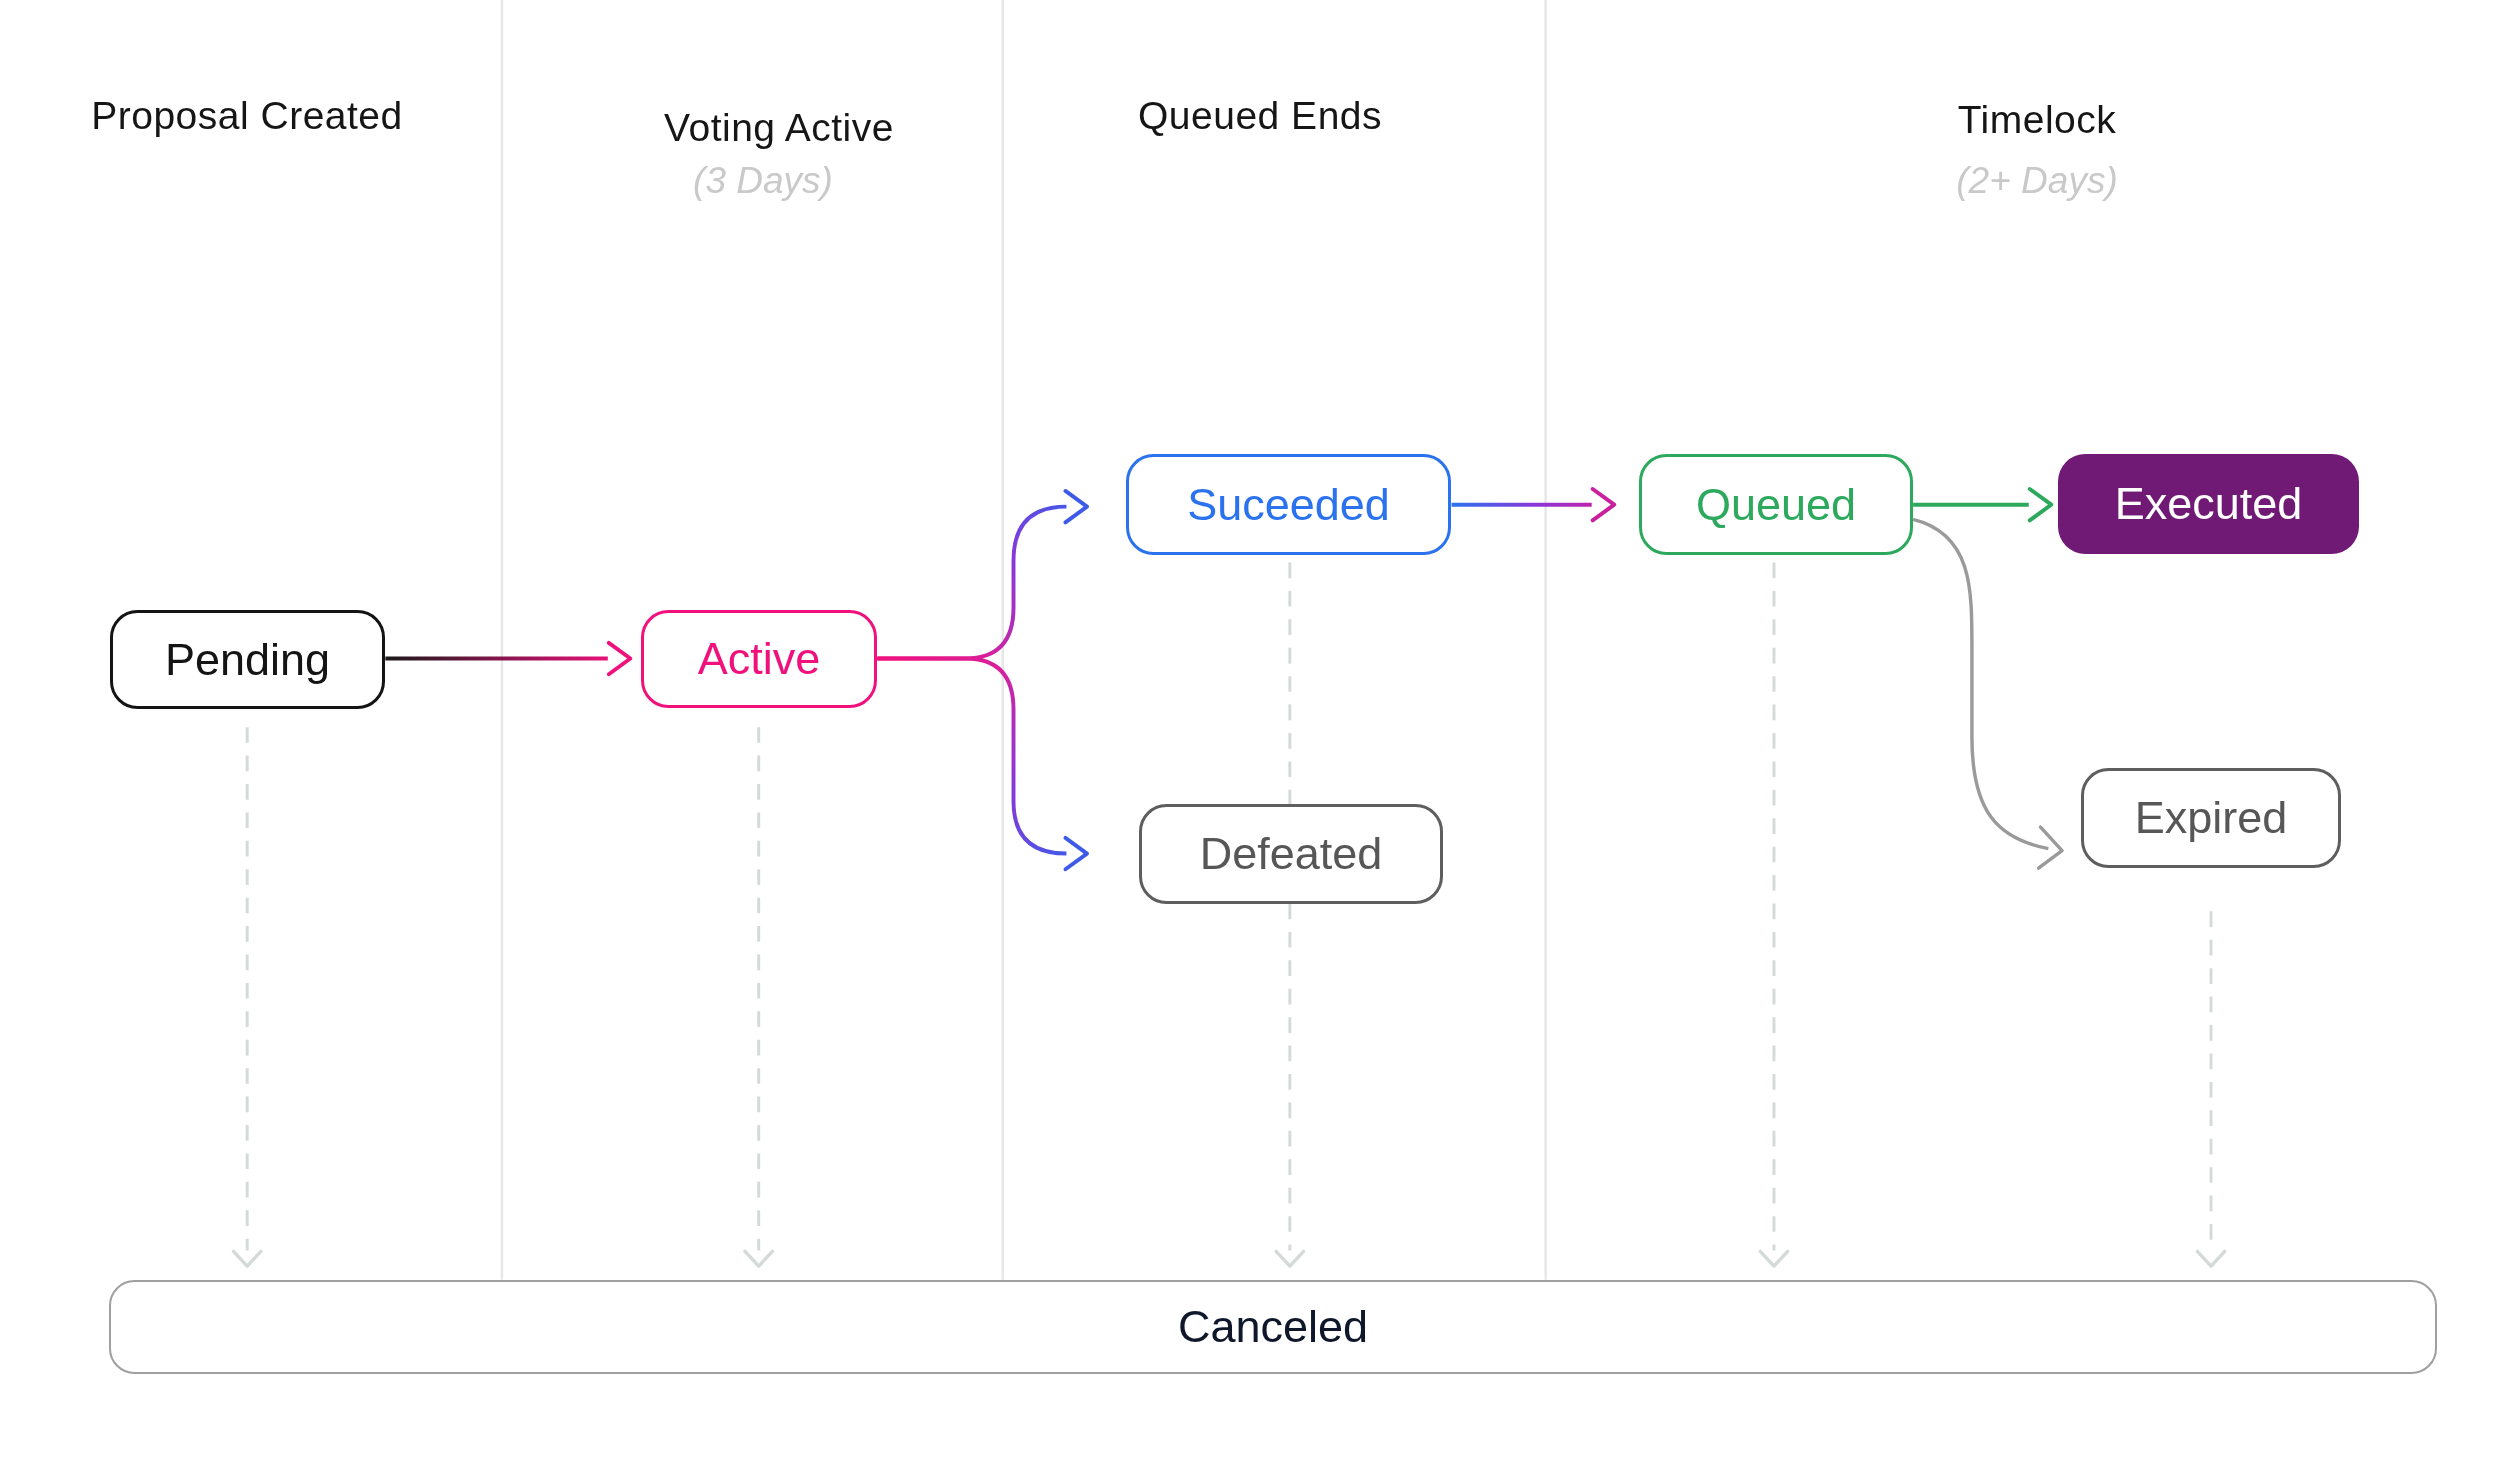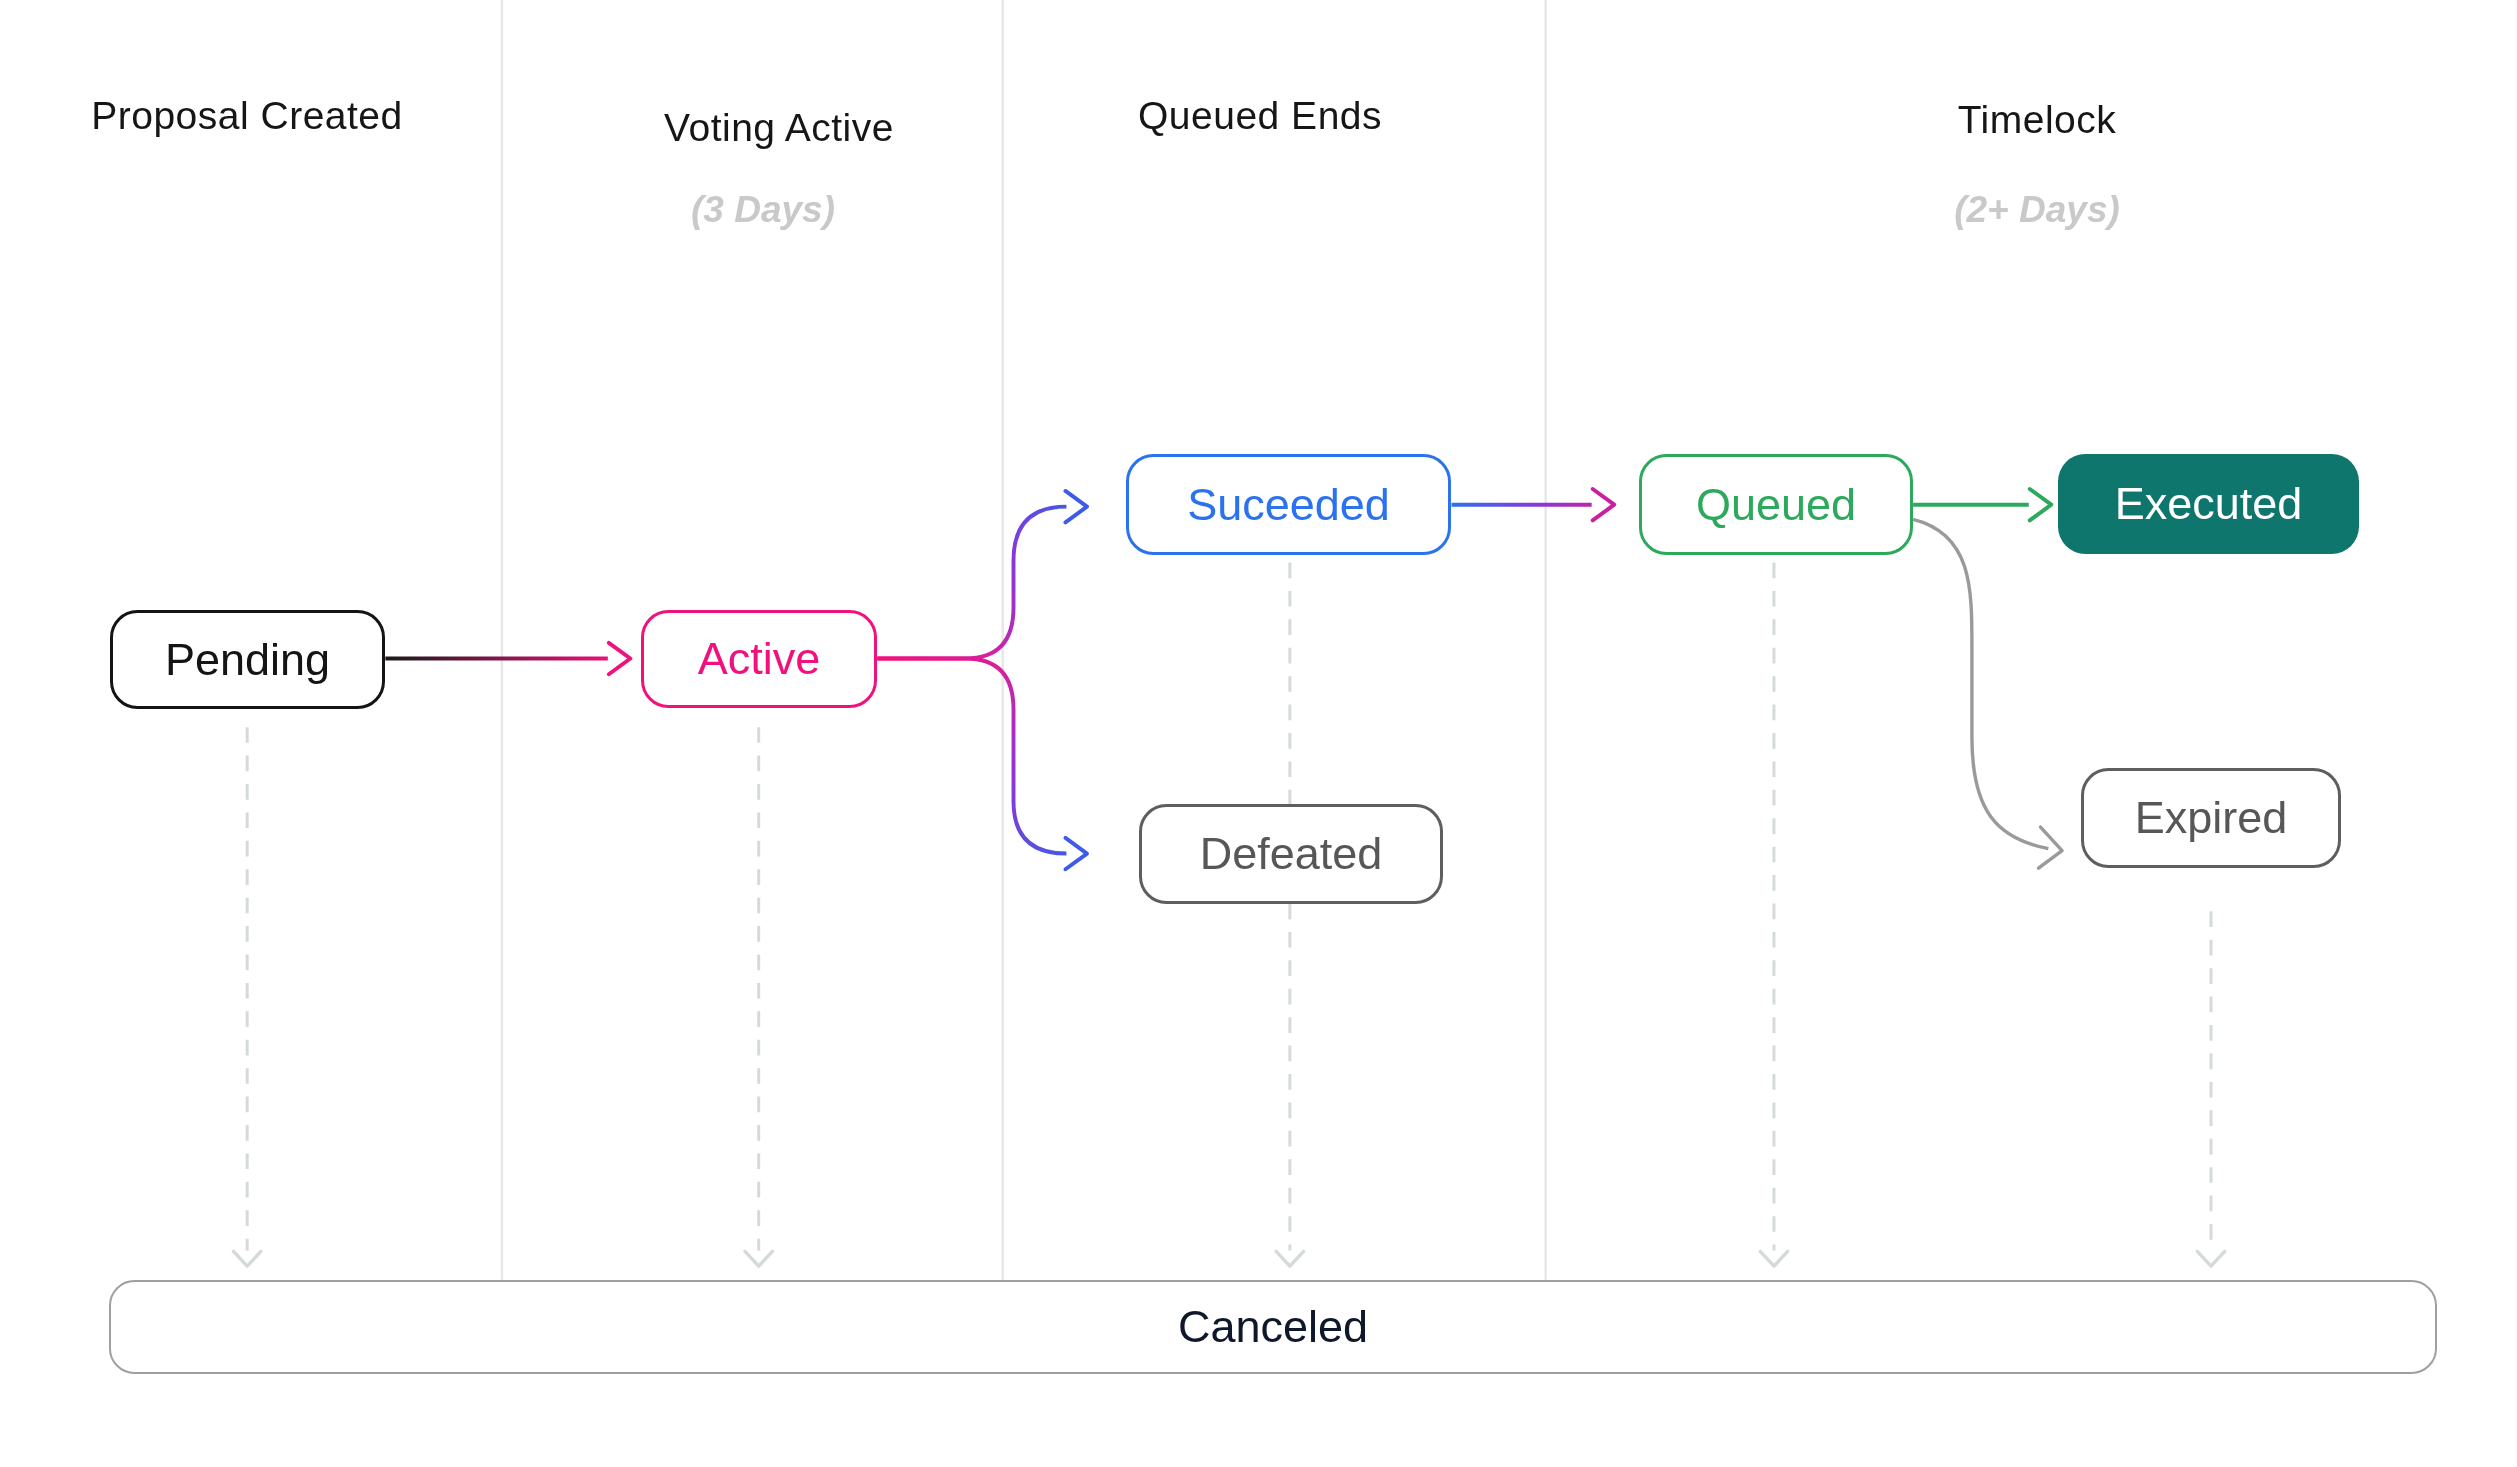--- a/index.html
+++ b/index.html
@@ -11,34 +11,34 @@
     overflow:hidden;
   }
   svg.wires{position:absolute;left:0;top:0;z-index:1;}
   .col-header{
     position:absolute;transform:translateX(-50%);
     font-size:39px;font-weight:400;color:#161616;
     white-space:nowrap;z-index:2;letter-spacing:0.5px;
   }
   .col-sub{
     position:absolute;transform:translateX(-50%);
-    font-size:37px;font-style:italic;font-weight:700;color:#c9c9c9;
-    white-space:nowrap;z-index:2;margin-top:29px;
+    font-size:37px;font-style:italic;font-weight:400;color:#c9c9c9;
+    white-space:nowrap;z-index:2;
   }
   .node{
     position:absolute;background:#ffffff;border-radius:27.4px;
     display:flex;align-items:center;justify-content:center;
     font-size:45px;font-weight:500;z-index:2;white-space:nowrap;
     box-sizing:border-box;
   }
   .node.black{border:3.9px solid #141414;color:#141414;}
   .node.pink{border:3.9px solid #f0117c;color:#f0117c;}
   .node.blue{border:3.9px solid #2b72ee;color:#2b72ee;}
   .node.green-outline{border:3.9px solid #2ca95c;color:#2ca95c;}
-  .node.green-solid{background:#0f766e;border:none;color:#ffffff;}
+  .node.green-solid{background:#701a75;border:none;color:#ffffff;}
   .node.gray{border:3.4px solid #5e5e5e;color:#575757;}
   .canceled-bar{
     position:absolute;background:#ffffff;
     border:2.9px solid #9f9f9f;border-radius:25.5px;
     display:flex;align-items:center;justify-content:center;
     font-size:45px;font-weight:400;color:#0f172a;
     z-index:2;box-sizing:border-box;
   }
 </style>
 </head>

